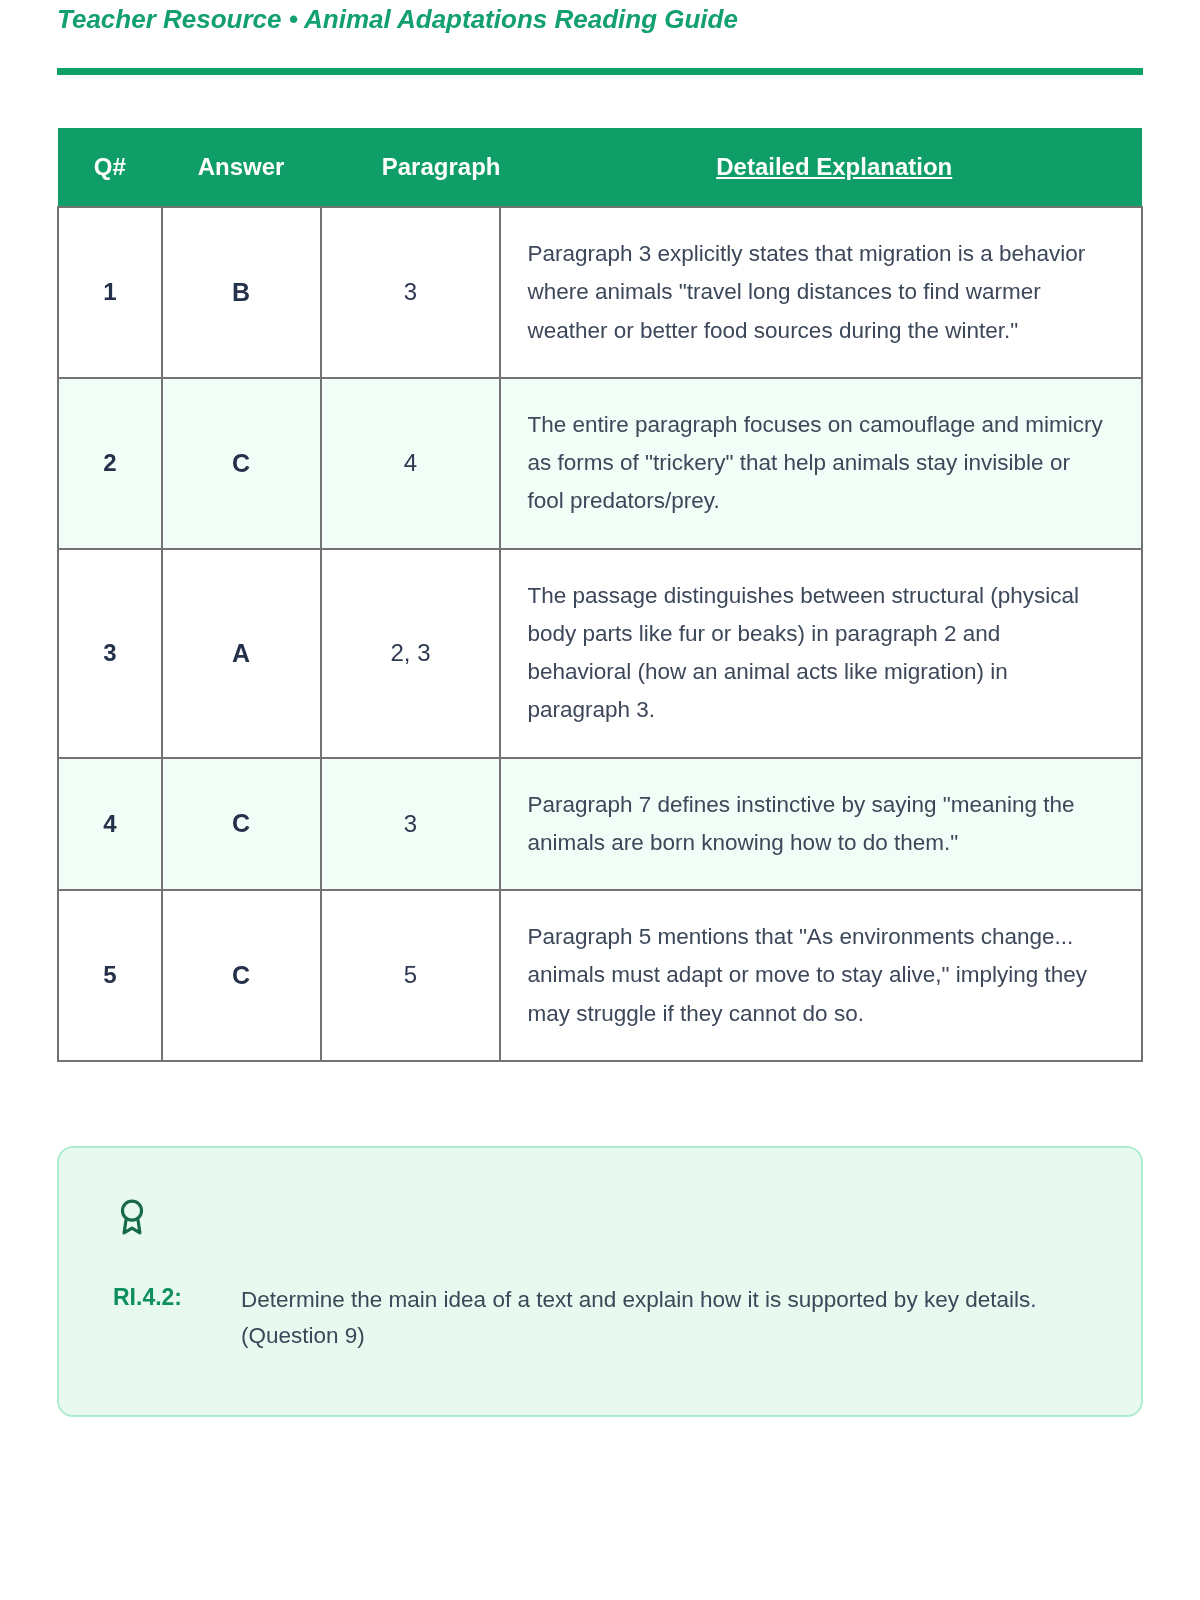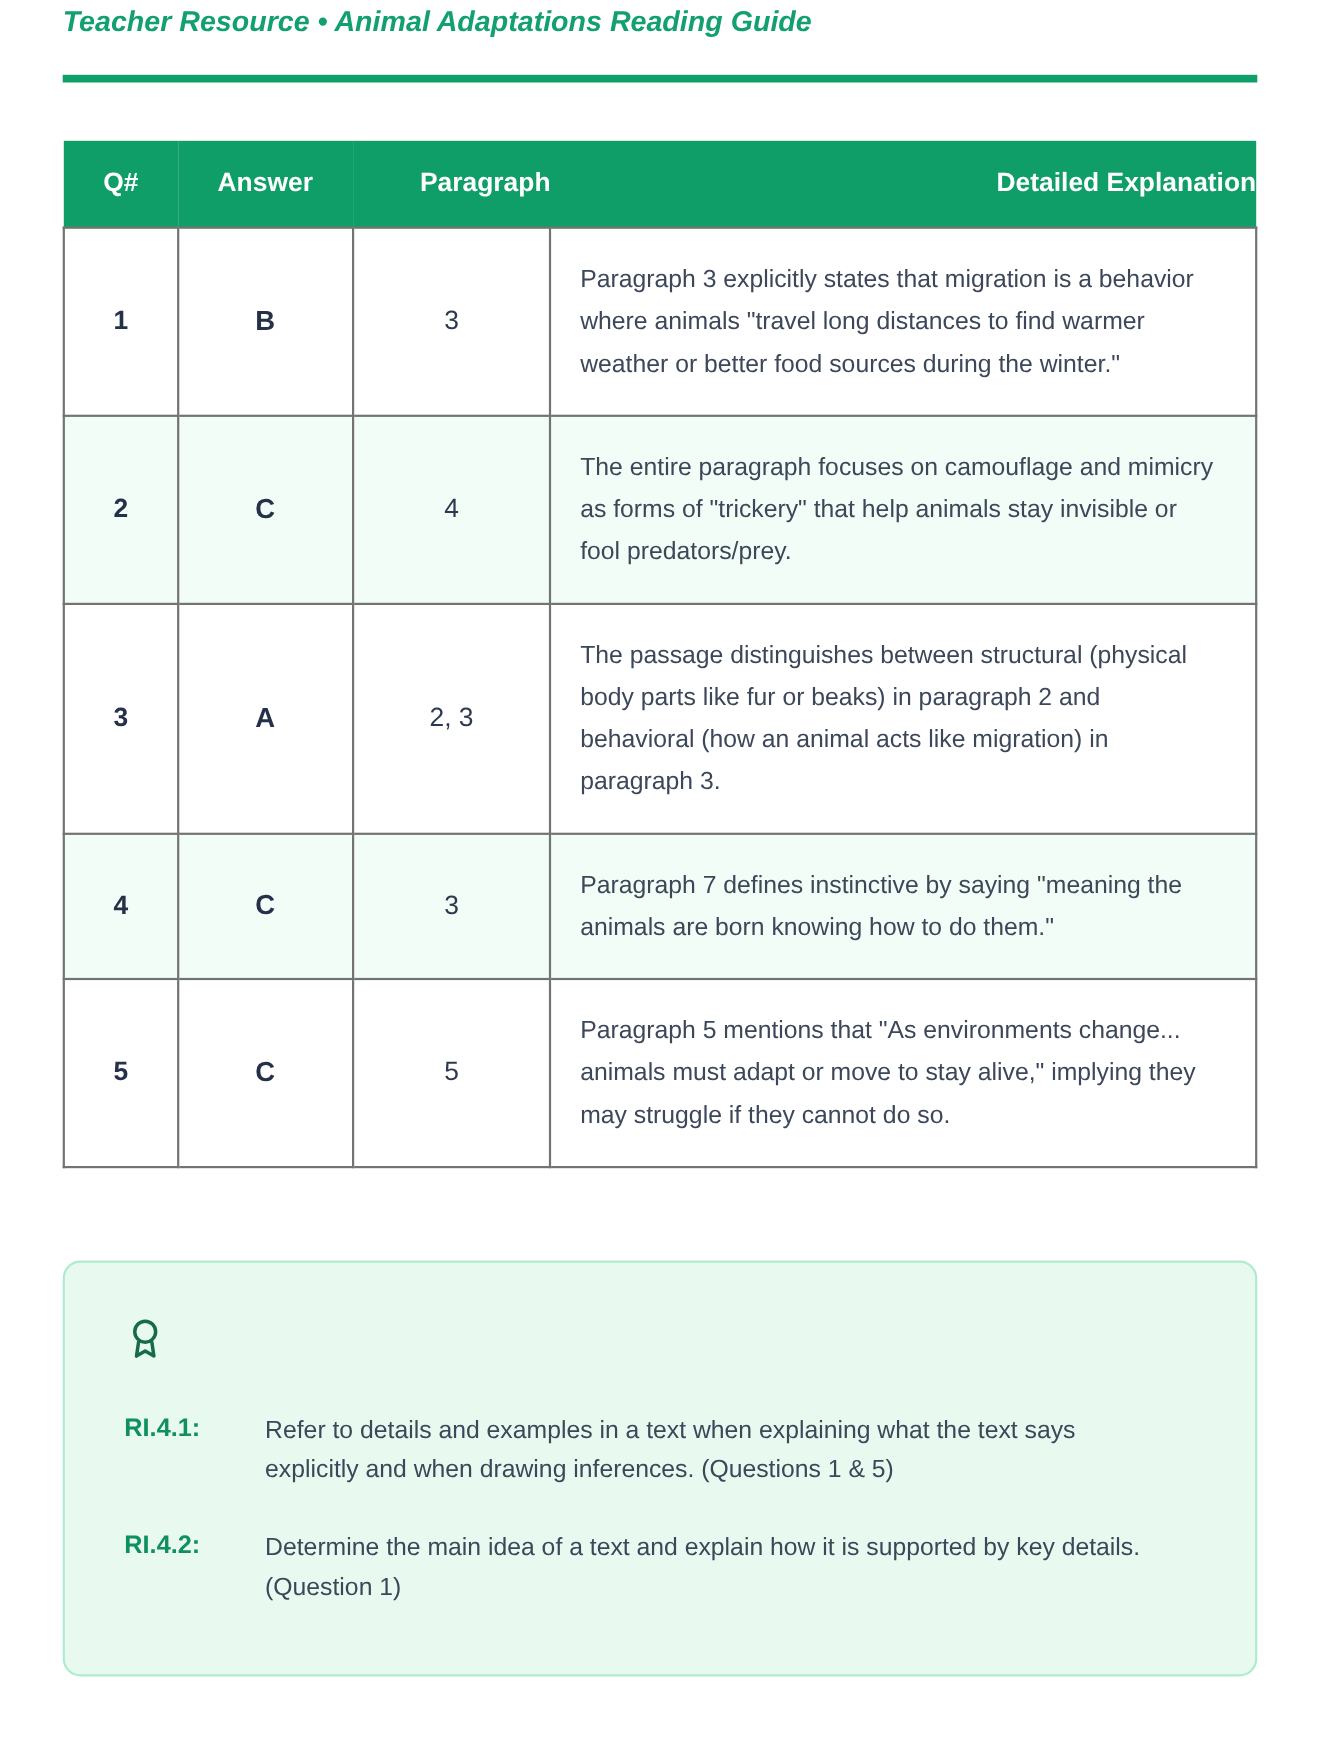--- a/index.html
+++ b/index.html
@@ -58,21 +58,21 @@
     color: #ffffff;
     font-weight: 700;
     font-size: 24px;
     height: 78px;
     border: none;
     padding: 0;
   }
   .answer-table thead th.col-q        { width: 9.8%;  text-align: center; }
   .answer-table thead th.col-answer   { width: 15.0%; text-align: center; }
   .answer-table thead th.col-para     { width: 17.0%; text-align: right; }
-  .answer-table thead th.col-expl     { width: 58.2%; text-align: right; padding-left: 26px; }
+  .answer-table thead th.col-expl     { width: 58.2%; text-align: center; padding-left: 26px; text-decoration: underline; }
 
   .answer-table tbody td {
     border: 2px solid #737373;
     vertical-align: middle;
     color: #3c4759;
   }
   .answer-table tbody tr:nth-child(even) { background: #f2fdf7; }
   .answer-table tbody tr:nth-child(odd)  { background: #ffffff; }
 
   .answer-table td.cell-q {
@@ -211,25 +211,21 @@
   <div class="standards-box">
     <div class="standards-title-row">
       <svg viewBox="0 0 24 24" fill="none" stroke-width="2" stroke-linecap="round" stroke-linejoin="round">
         <circle cx="12" cy="8" r="6"></circle>
         <path d="M15.79 13.88 17 22l-5-3-5 3 1.21-8.12"></path>
       </svg>
     </div>
 
     <div class="standards-items">
 
-        <div class="standard-item">
-          <span class="standard-code">RI.4.1:</span>
-          <span class="standard-text">Refer to details and examples in a text when explaining what the text says explicitly and when drawing inferences. (Questions 1 &amp; 5)</span>
-        </div>
 
         <div class="standard-item">
           <span class="standard-code">RI.4.2:</span>
-          <span class="standard-text">Determine the main idea of a text and explain how it is supported by key details. (Question 1)</span>
+          <span class="standard-text">Determine the main idea of a text and explain how it is supported by key details. (Question 9)</span>
         </div>
       </div>
   </div>
 
 </div>
 
 </body></html>

